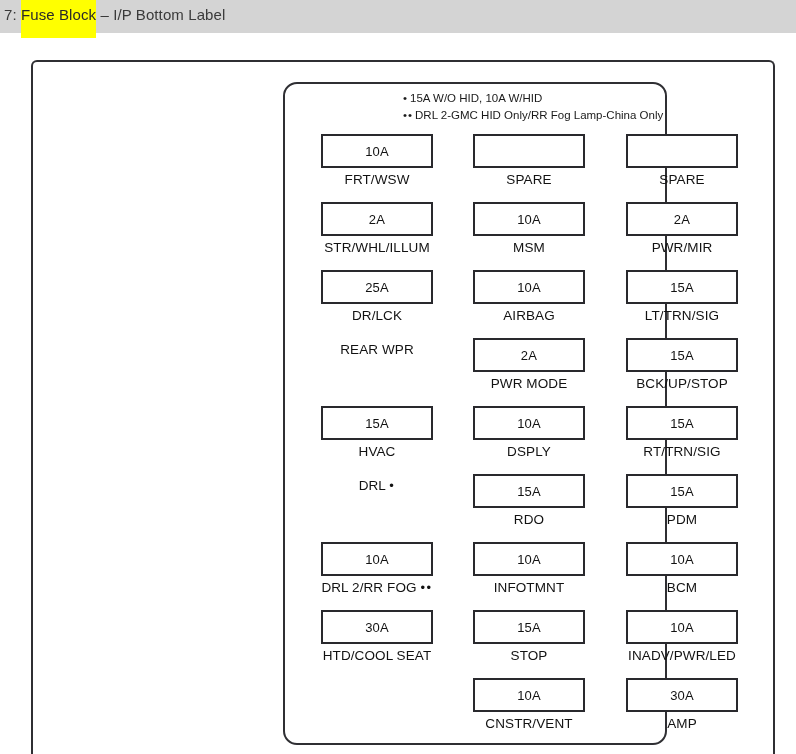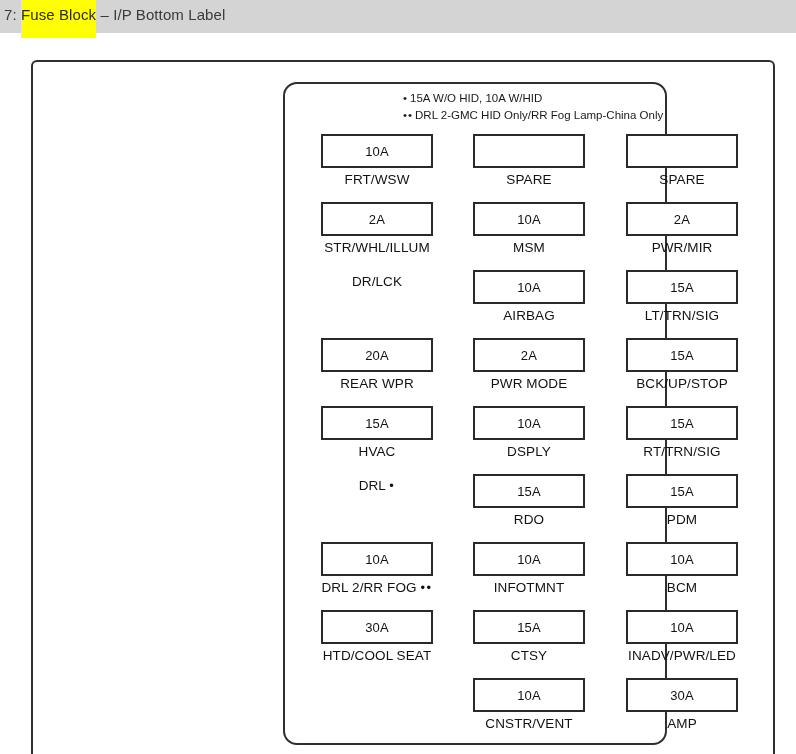--- a/index.html
+++ b/index.html
@@ -147,26 +147,26 @@
           </div>
           <div class="fuse-label"><span>FRT/WSW</span></div>
         </div>
         <div class="fuse-cell" style="top: 118px;">
           <div class="fuse-box">
             <span class="fuse-amp">2A</span>
           </div>
           <div class="fuse-label"><span>STR/WHL/ILLUM</span></div>
         </div>
         <div class="fuse-cell" style="top: 186px;">
+          <div class="fuse-box">
+            <span class="fuse-amp">25A</span>
+          </div>
           <div class="fuse-label"><span>DR/LCK</span></div>
         </div>
         <div class="fuse-cell" style="top: 254px;">
-          <div class="fuse-box">
-            <span class="fuse-amp">20A</span>
-          </div>
           <div class="fuse-label"><span>REAR WPR</span></div>
         </div>
         <div class="fuse-cell" style="top: 322px;">
           <div class="fuse-box">
             <span class="fuse-amp">15A</span>
           </div>
           <div class="fuse-label"><span>HVAC</span></div>
         </div>
         <div class="fuse-cell" style="top: 390px;">
           <div class="fuse-label"><span>DRL</span> <span class="mk"> •</span></div>
@@ -224,21 +224,21 @@
         <div class="fuse-cell" style="top: 458px;">
           <div class="fuse-box">
             <span class="fuse-amp">10A</span>
           </div>
           <div class="fuse-label"><span>INFOTMNT</span></div>
         </div>
         <div class="fuse-cell" style="top: 526px;">
           <div class="fuse-box">
             <span class="fuse-amp">15A</span>
           </div>
-          <div class="fuse-label"><span>CTSY</span></div>
+          <div class="fuse-label"><span>STOP</span></div>
         </div>
         <div class="fuse-cell" style="top: 594px;">
           <div class="fuse-box">
             <span class="fuse-amp">10A</span>
           </div>
           <div class="fuse-label"><span>CNSTR/VENT</span></div>
         </div>
       </div>
     <div class="fuse-col" id="col-2">
         <div class="fuse-cell" style="top: 50px;">

